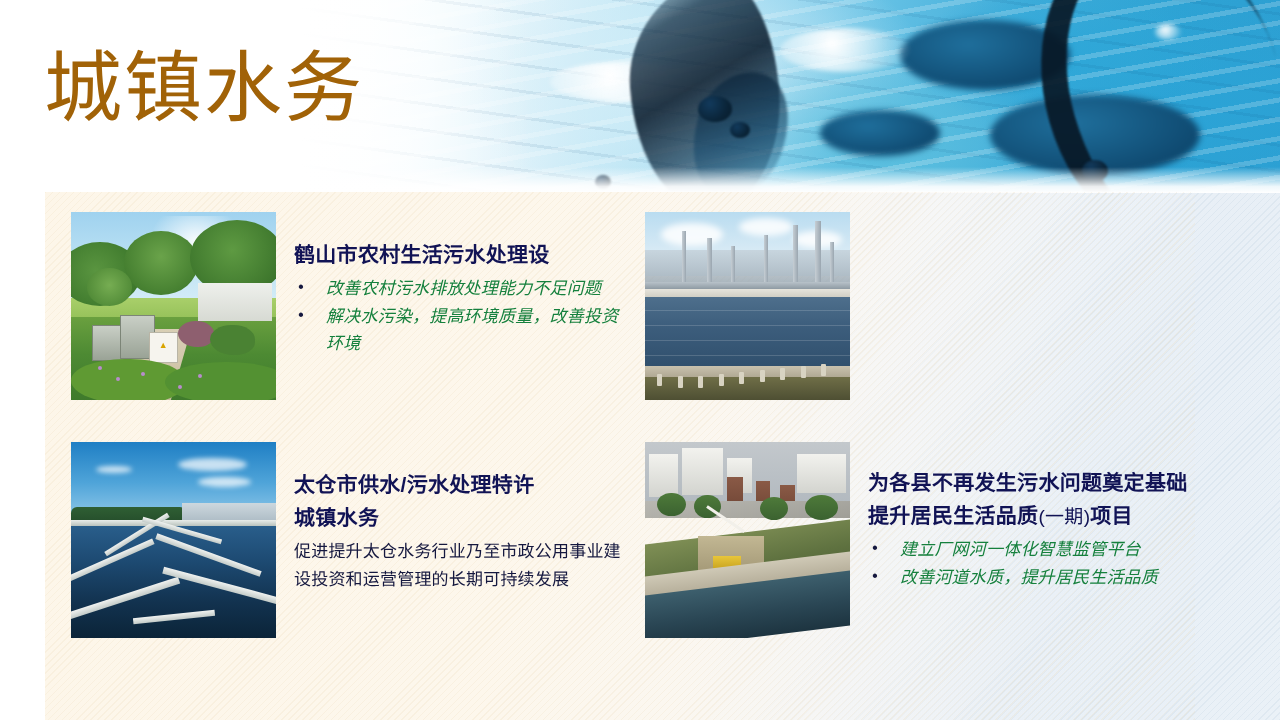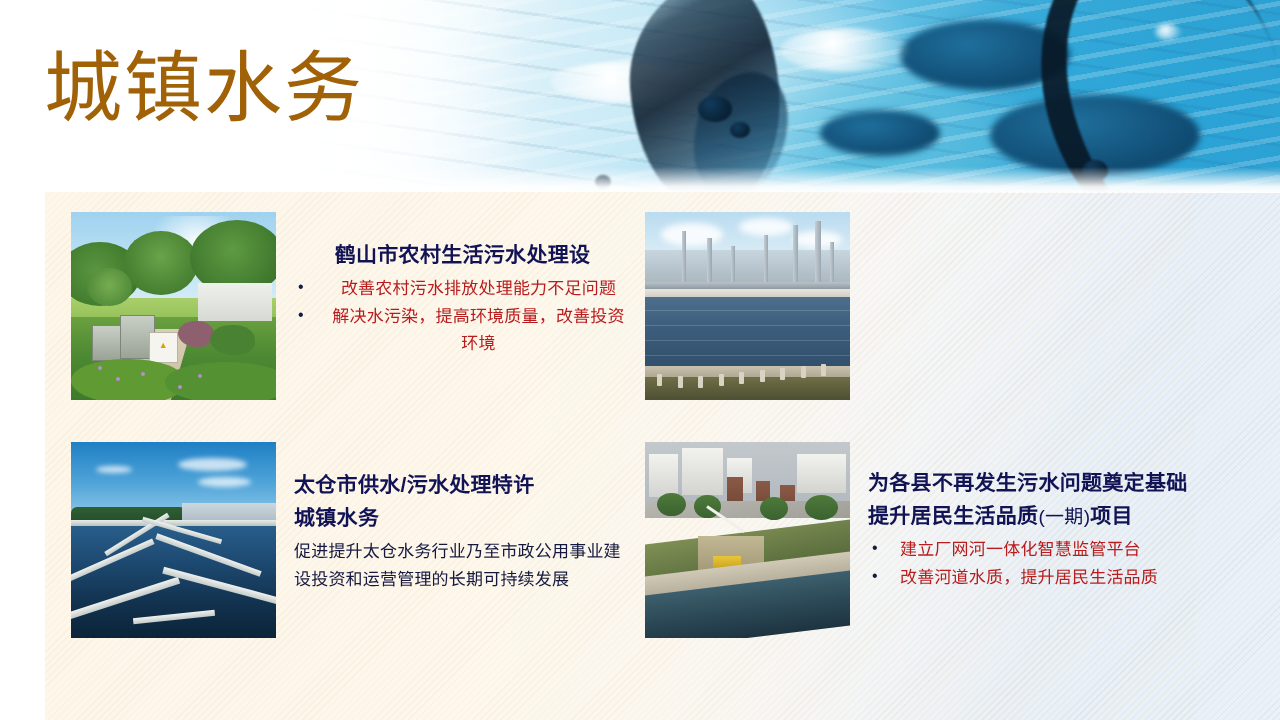--- a/index.html
+++ b/index.html
@@ -182,21 +182,21 @@
   .cards {
     position: absolute;
     left: 45px; top: 192px;
     width: 1190px; height: 528px;
   }
   .card {
     position: absolute;
     display: flex;
     gap: 18px;
   }
-  .card.c1 { left: 26px;  top: 20px;  width: 560px; text-align: center; }
+  .card.c1 { left: 26px;  top: 20px;  width: 560px; }
   .card.c2 { left: 600px; top: 20px;  width: 570px; }
   .card.c3 { left: 26px;  top: 250px; width: 560px; }
   .card.c4 { left: 600px; top: 250px; width: 580px; }
 
   .thumb {
     flex: 0 0 auto;
     width: 205px;
     height: 188px;
     overflow: hidden;
     position: relative;
@@ -234,22 +234,23 @@
   ul.card-bullets {
     margin: 4px 0 0 0;
     padding: 0;
     list-style: none;
   }
   ul.card-bullets li {
     position: relative;
     padding-left: 32px;
     font-size: 17px;
     line-height: 1.62;
-    color: #b91c1c;
+    color: #15803d;
     letter-spacing: .2px;
+    font-style: italic;
   }
   ul.card-bullets li::before {
     content: "•";
     position: absolute;
     left: 4px; top: -1px;
     font-size: 16px;
     color: #15183f;
   }
 
   

